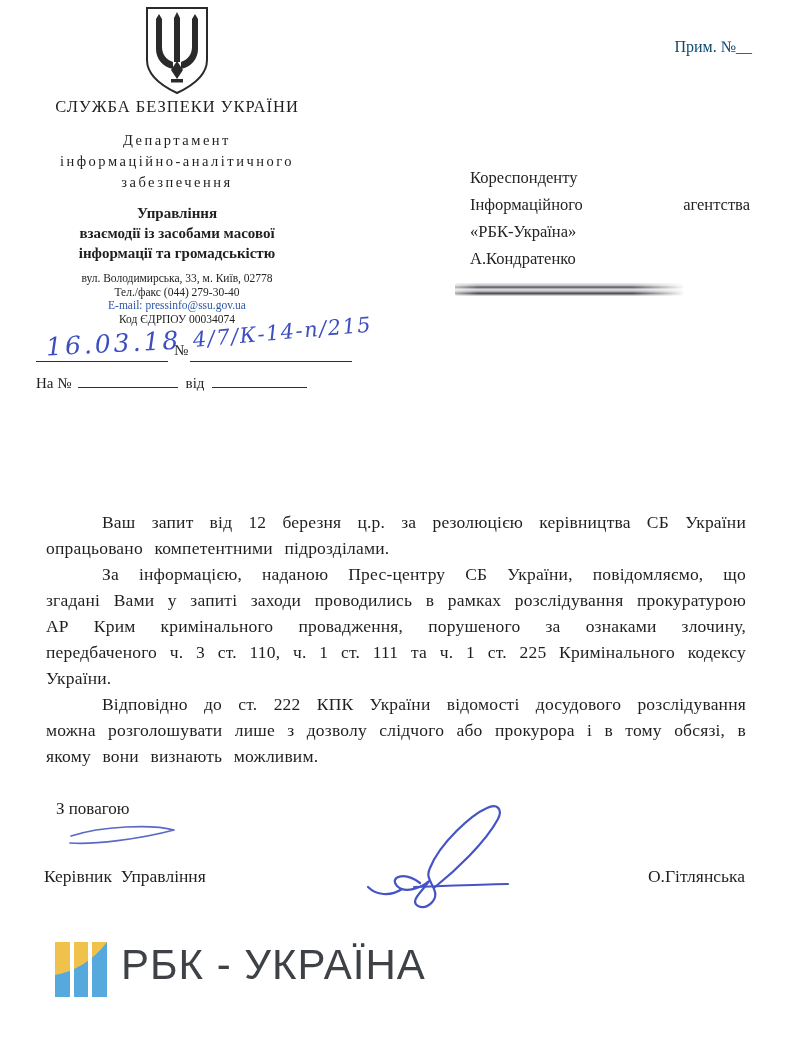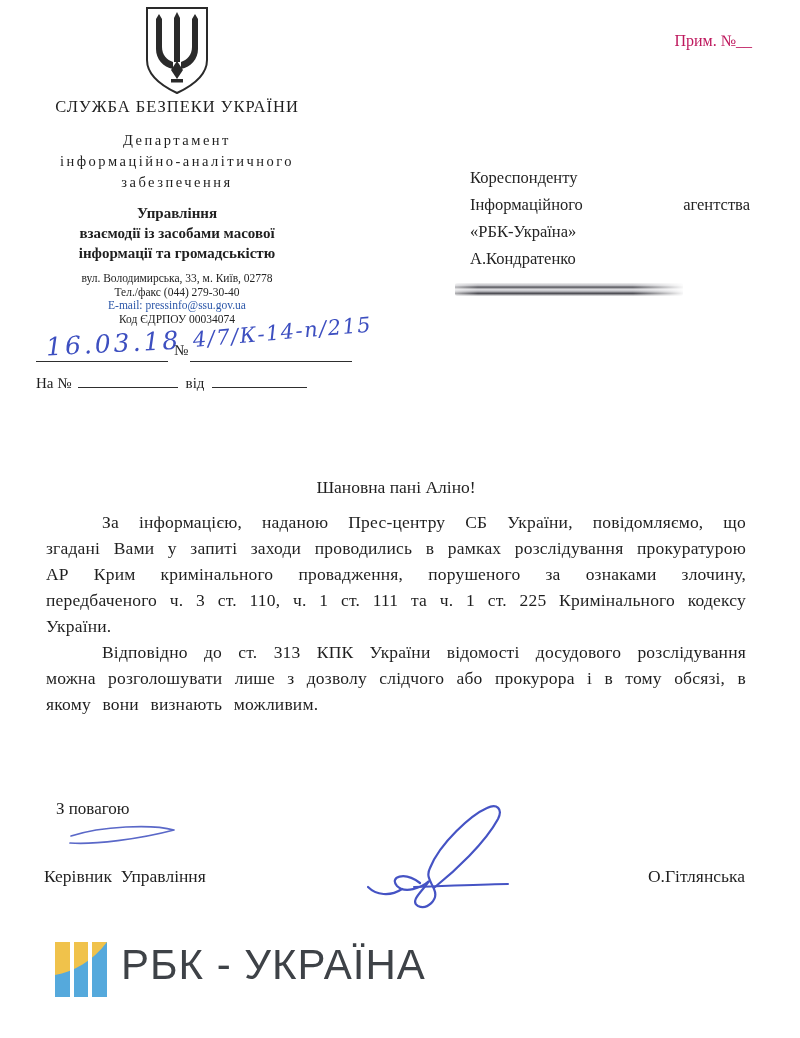--- a/index.html
+++ b/index.html
@@ -1,20 +1,20 @@
 <!DOCTYPE html>
 <html><head>
 <meta charset="utf-8">
 <style>
   html,body{margin:0;padding:0;background:#ffffff;}
   .page{position:relative;width:800px;height:1038px;background:#ffffff;
         font-family:"Liberation Serif","DejaVu Serif",serif;color:#1f1f1f;overflow:hidden;}
 
   
-  .copy-number{position:absolute;top:32px;right:48px;font-size:16px;color:#be185d;}
+  .copy-number{position:absolute;top:38px;right:48px;font-size:16px;color:#0c4a6e;}
 
   
   .letterhead{position:absolute;left:22px;top:0;width:310px;text-align:center;}
   .coat{display:block;margin:5px auto 0;}
   .org-name{font-size:16.5px;letter-spacing:1px;}
   .department{margin-top:13px;font-size:14.5px;letter-spacing:2.5px;line-height:21px;white-space:pre-line;}
   .division{margin-top:10px;font-size:15px;font-weight:bold;line-height:20px;white-space:pre-line;}
   .address{margin-top:9px;font-size:11.5px;line-height:13.5px;color:#232323;}
   .address .email{color:#2b56a8;}
 
@@ -107,25 +107,25 @@
     <div class="recipient-line2">
       <span>Інформаційного</span>
       <span>агентства</span>
     </div>
     <div>«РБК-Україна»</div>
     <div>А.Кондратенко</div>
   </div>
 
   <div class="redacted"></div>
 
-  <div class="salutation">Шановна пані Аліно!</div>
 
   <div class="letter-body">
+    <p>Ваш запит від 12 березня ц.р. за резолюцією керівництва СБ України опрацьовано компетентними підрозділами.</p>
     <p>За інформацією, наданою Прес-центру СБ України, повідомляємо, що згадані Вами у запиті заходи проводились в рамках розслідування прокуратурою АР Крим кримінального провадження, порушеного за ознаками злочину, передбаченого ч. 3 ст. 110, ч. 1 ст. 111 та ч. 1 ст. 225 Кримінального кодексу України.</p>
-    <p>Відповідно до ст. 313 КПК України відомості досудового розслідування можна розголошувати лише з дозволу слідчого або прокурора і в тому обсязі, в якому вони визнають можливим.</p>
+    <p>Відповідно до ст. 222 КПК України відомості досудового розслідування можна розголошувати лише з дозволу слідчого або прокурора і в тому обсязі, в якому вони визнають можливим.</p>
   </div>
 
   <div class="regards">З повагою</div>
 
   <svg class="flourish" width="116" height="26" viewBox="0 0 116 26">
     <path d="M5,14 C36,4 86,2 108,8 M108,8 C74,17 27,23 4,21" fill="none" stroke="#5a68c8" stroke-width="1.7" stroke-linecap="round"></path>
   </svg>
 
   <div class="sign-position">Керівник  Управління</div>
 

